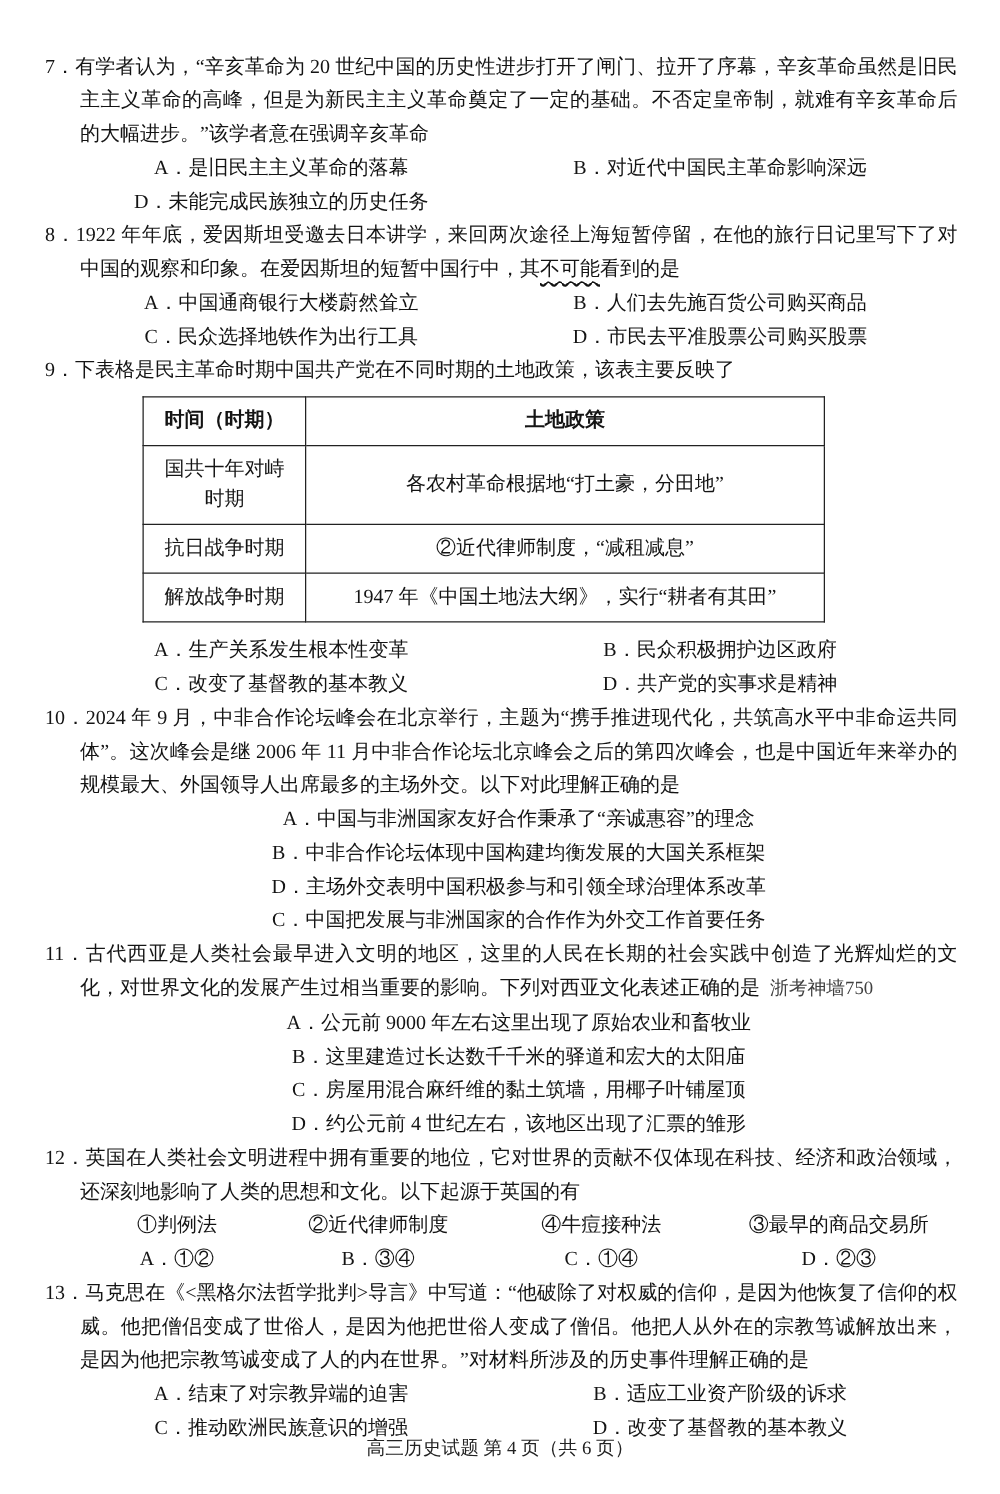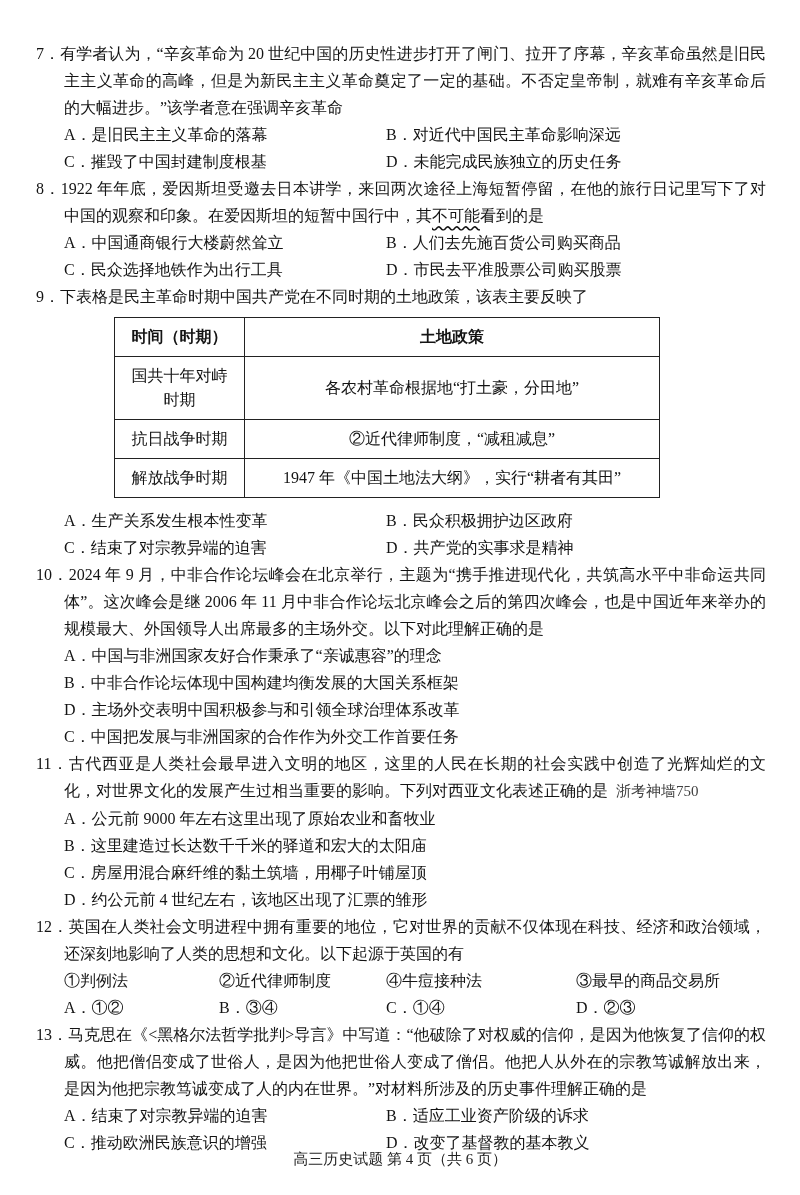--- a/index.html
+++ b/index.html
@@ -36,21 +36,21 @@
     display: grid;
     grid-template-columns: 322px 1fr;
     padding-left: 28px;
   }
   .opts-1col { padding-left: 28px; }
   .opts-4col {
     display: grid;
     grid-template-columns: 155px 167px 190px 1fr;
     padding-left: 28px;
   }
-  .opt { white-space: nowrap; overflow: hidden; }
+  .opt { white-space: nowrap; overflow: hidden; text-align: center; }
   .policy-table {
     border-collapse: collapse;
     margin: 7px 0 9px 78px;
     table-layout: fixed;
   }
   .policy-table th, .policy-table td {
     border: 1px solid #222;
     text-align: center;
     vertical-align: middle;
     padding: 7px 10px;
@@ -84,21 +84,20 @@
 </head>
 <body>
 
 <div class="page">
 
   <div class="question">
     <p class="stem"><span class="qnum">7．</span><span>有学者认为，“辛亥革命为 20 世纪中国的历史性进步打开了闸门、拉开了序幕，辛亥革命虽然是旧民主主义革命的高峰，但是为新民主主义革命奠定了一定的基础。不否定皇帝制，就难有辛亥革命后的大幅进步。”该学者意在强调辛亥革命</span></p>
     <div class="opts-2col">
       <div class="opt">A．是旧民主主义革命的落幕</div>
       <div class="opt">B．对近代中国民主革命影响深远</div>
-      <div class="opt">C．摧毁了中国封建制度根基</div>
       <div class="opt">D．未能完成民族独立的历史任务</div>
     </div>
   </div>
 
   <div class="question">
     <p class="stem"><span class="qnum">8．</span><span>1922 年年底，爱因斯坦受邀去日本讲学，来回两次途径上海短暂停留，在他的旅行日记里写下了对中国的观察和印象。在爱因斯坦的短暂中国行中，其</span><span class="emph">不可能</span><span>看到的是</span></p>
     <div class="opts-2col">
       <div class="opt">A．中国通商银行大楼蔚然耸立</div>
       <div class="opt">B．人们去先施百货公司购买商品</div>
       <div class="opt">C．民众选择地铁作为出行工具</div>
@@ -128,21 +127,21 @@
       </tr>
       <tr>
         <td>解放战争时期</td>
         <td>1947 年《中国土地法大纲》，实行“耕者有其田”</td>
       </tr>
     </tbody>
       </table>
     <div class="opts-2col">
       <div class="opt">A．生产关系发生根本性变革</div>
       <div class="opt">B．民众积极拥护边区政府</div>
-      <div class="opt">C．结束了对宗教异端的迫害</div>
+      <div class="opt">C．改变了基督教的基本教义</div>
       <div class="opt">D．共产党的实事求是精神</div>
     </div>
   </div>
 
   <div class="question">
     <p class="stem"><span class="qnum">10．</span><span>2024 年 9 月，中非合作论坛峰会在北京举行，主题为“携手推进现代化，共筑高水平中非命运共同体”。这次峰会是继 2006 年 11 月中非合作论坛北京峰会之后的第四次峰会，也是中国近年来举办的规模最大、外国领导人出席最多的主场外交。以下对此理解正确的是</span></p>
     <div class="opts-1col">
       <div class="opt">A．中国与非洲国家友好合作秉承了“亲诚惠容”的理念</div>
       <div class="opt">B．中非合作论坛体现中国构建均衡发展的大国关系框架</div>
       <div class="opt">D．主场外交表明中国积极参与和引领全球治理体系改革</div>

